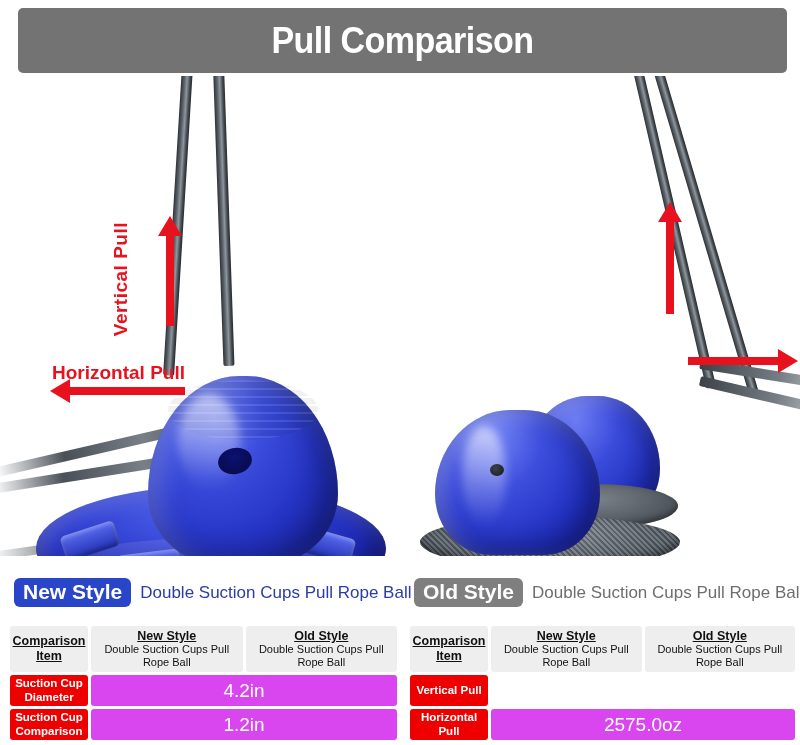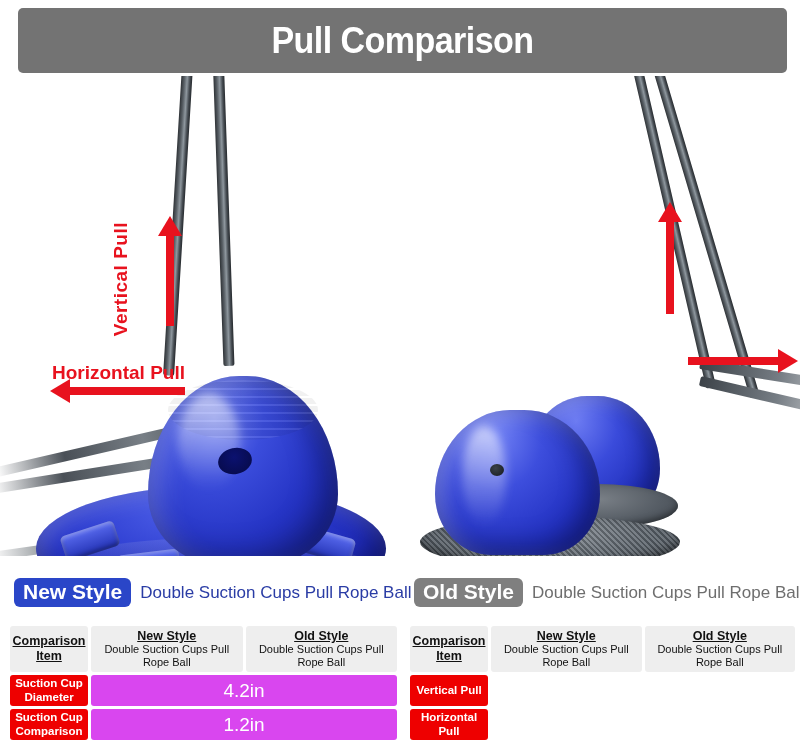--- a/index.html
+++ b/index.html
@@ -370,14 +370,15 @@
   </div>
   <div class="ctrow ctrow-data">
     <div class="ccell c-item d-item">
       <span>Vertical Pull</span>
     </div>
   </div>
   <div class="ctrow ctrow-data">
     <div class="ccell c-item d-item">
       <span>Horizontal Pull</span>
     </div>
+    <div class="ccell c-val d-new">2575.0oz</div>
   </div>
 </div>
 
 </body></html>

